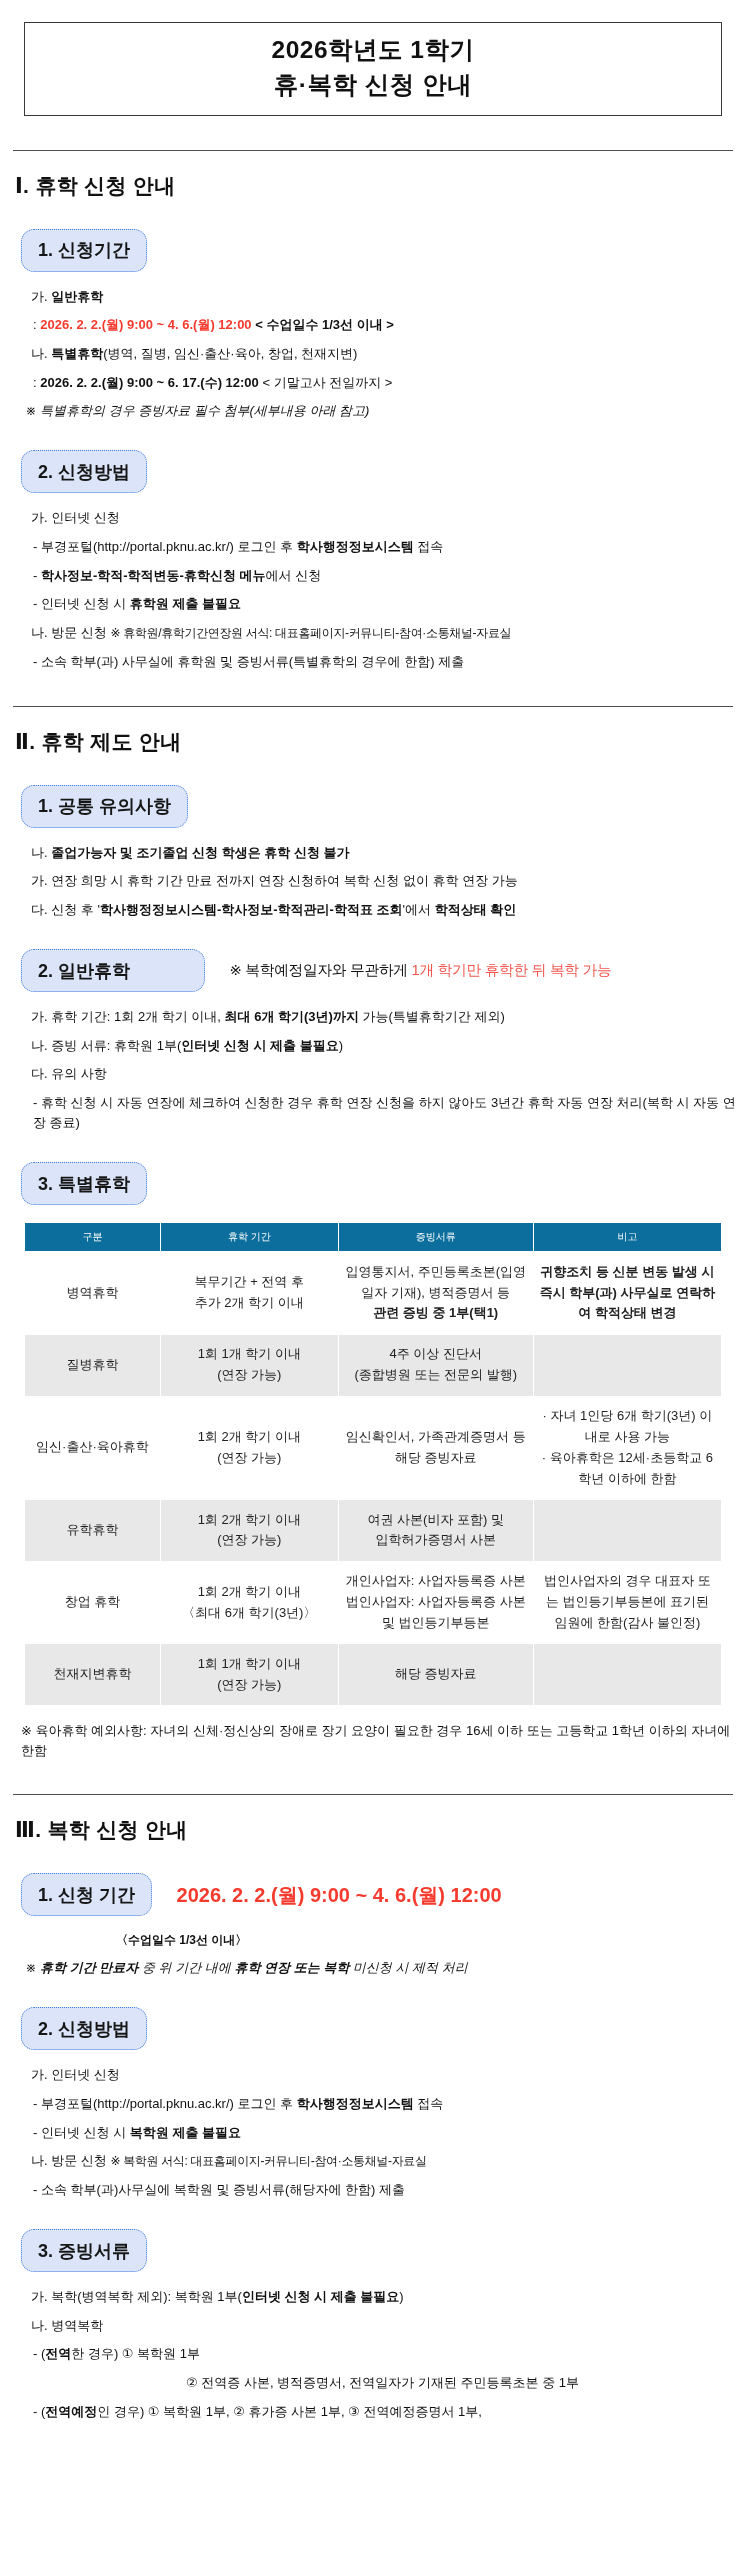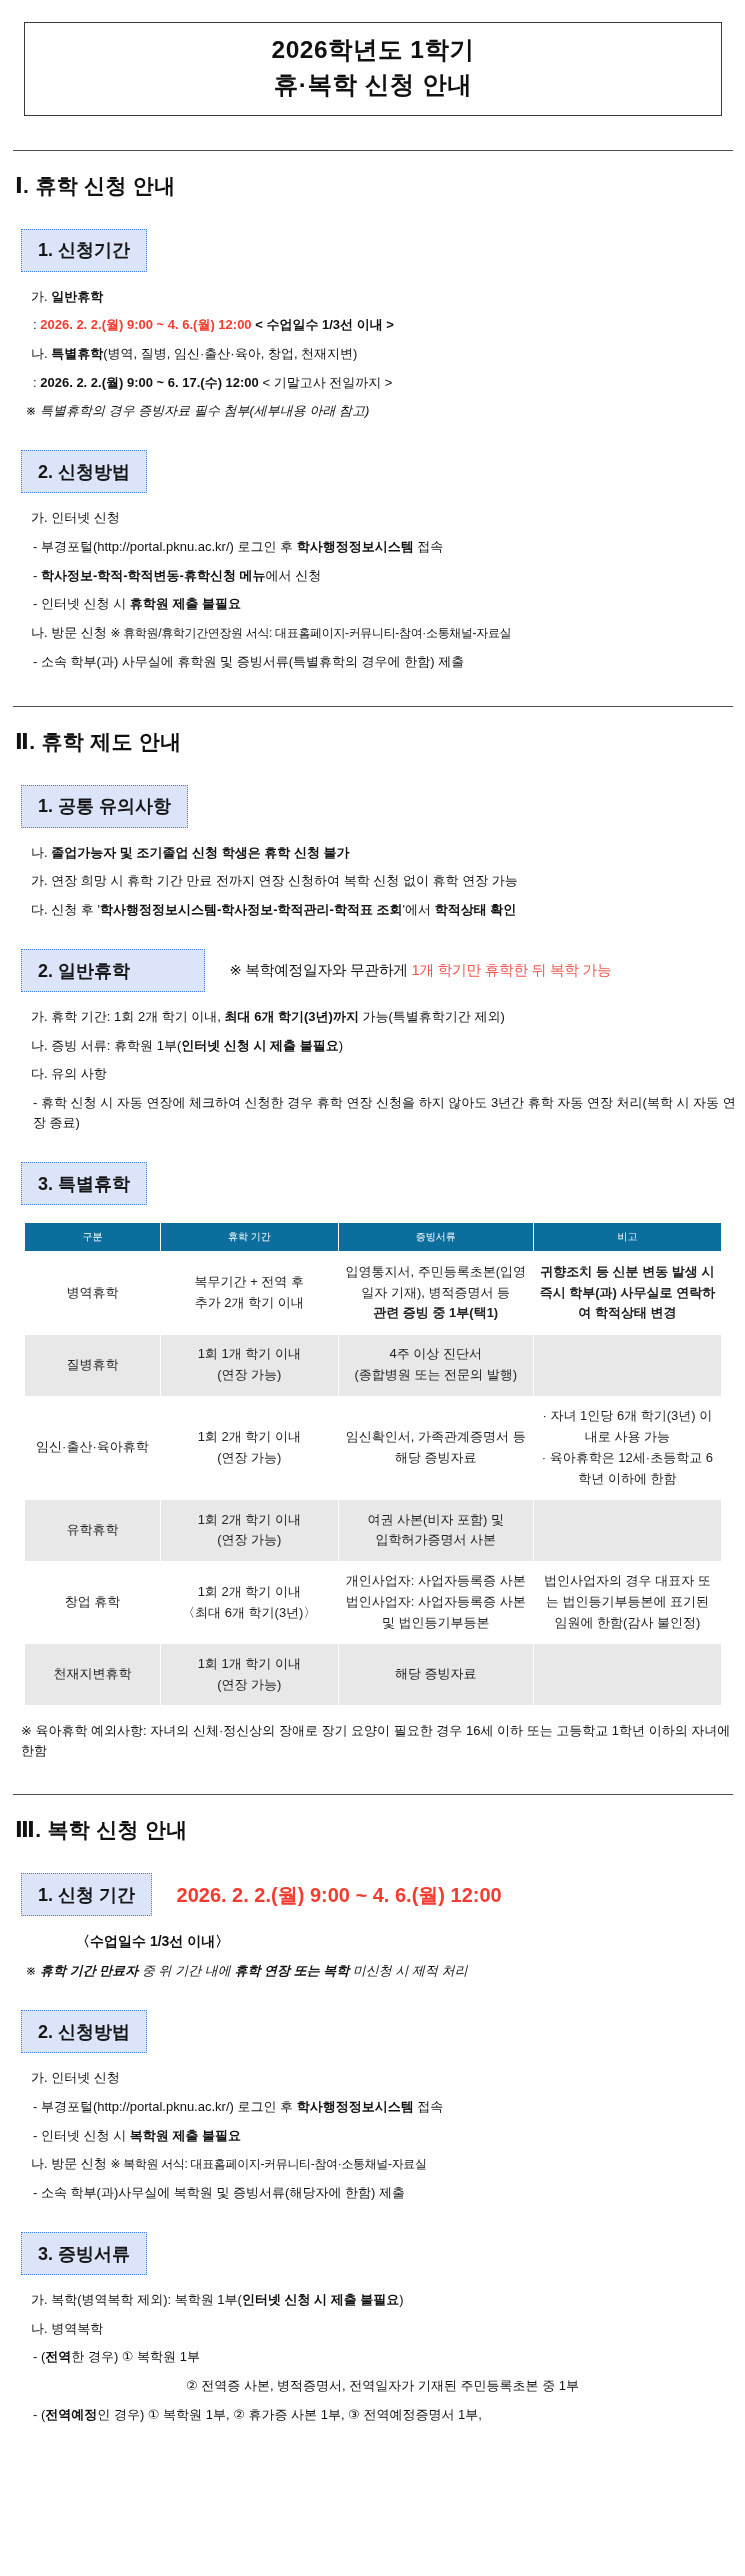--- a/index.html
+++ b/index.html
@@ -17,32 +17,32 @@
   .title-line{font-size:24.5px;font-weight:800;line-height:1.45;letter-spacing:0.5px;}
   
   .section-rule{border:0;border-top:1.1px solid #4d4d4d;margin:34px 13.3px 0;}
   .section-heading{font-size:21px;font-weight:800;margin:21px 0 0 15px;letter-spacing:0.3px;}
   
   .badge-row{display:flex;align-items:center;margin:29px 0 15px 21px;}
   .badge{
     display:inline-flex;align-items:center;justify-content:flex-start;
     background:var(--badge-bg,#dbe4f8);
     border:1.6px dotted var(--badge-border,#3f7de0);
-    border-radius:0;font-size:18px;font-weight:600;color:#161616;
+    border-radius:13px;font-size:18px;font-weight:600;color:#161616;
     padding:8.5px 16px;box-sizing:border-box;
   }
   .badge.wide{min-width:184px;}
   .badge-note{margin-left:24.5px;font-size:16px;line-height:1.3;}
   
   .line{font-size:13px;line-height:1.55;margin:8.5px 0;}
   .ind1{padding-left:31px;}
   .ind2{padding-left:33px;}
   .ind3{padding-left:186px;}
   .note{padding-left:25.6px;font-style:italic;}
-  .center-sub{padding-left:76px;font-size:14px;margin-top:14px;}
+  .center-sub{padding-left:116px;font-size:12px;margin-top:14px;}
   .seg.b{font-weight:800;}
   .seg.red{color:var(--accent-red,#f53a2e);}
   .seg.hred{color:var(--hand-red,#f2574e);}
   .seg.hand{font-size:.92em;letter-spacing:-0.3px;}
   .seg.lg{font-size:20px;}
   
   table.leave{border-collapse:collapse;table-layout:fixed;width:698px;margin:17px 24px 15px;}
   table.leave th{
     background:var(--table-header-bg,#0b6e9c);color:#fff;
     font-size:10px;font-weight:400;padding:7px 3.2px;border:1.6px solid #fff;

